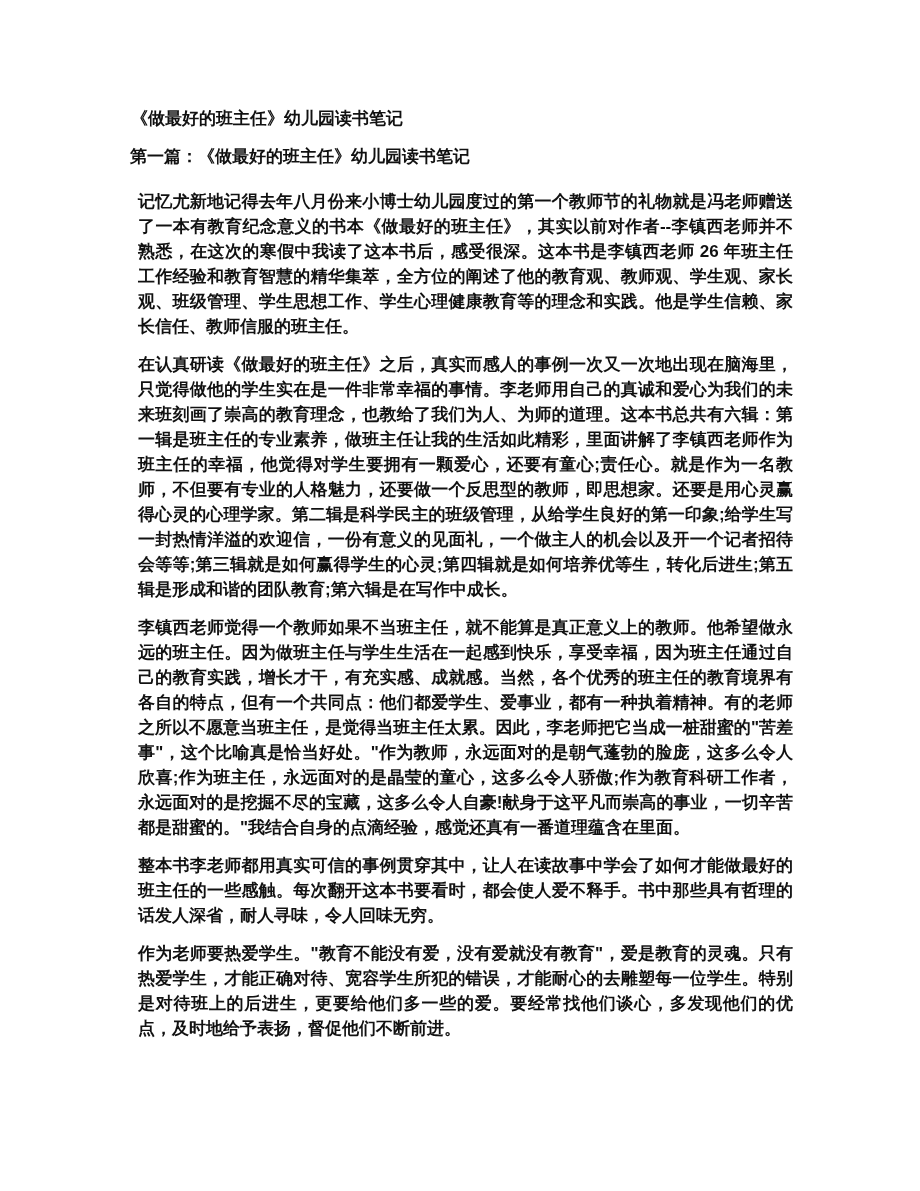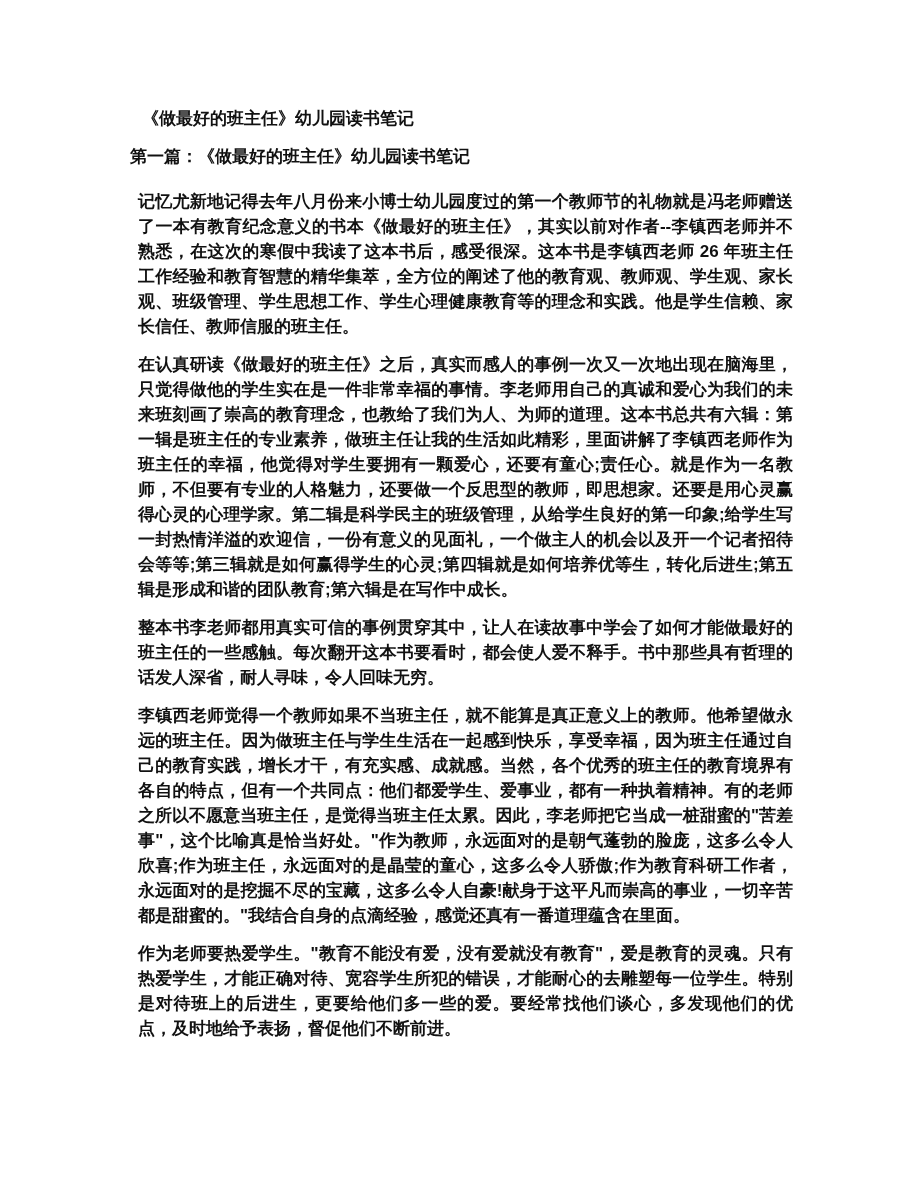--- a/index.html
+++ b/index.html
@@ -19,21 +19,21 @@
     font-size: 17px;
     line-height: 25px;
     font-weight: 600;
     text-align: justify;
     overflow: hidden;
   }
   .doc-title {
     font-size: 17px;
     line-height: 25px;
     font-weight: 600;
-    margin: 0 0 13px 12px;
+    margin: 0 0 13px 1px;
     text-align: left;
   }
   .doc-subtitle {
     font-size: 17px;
     line-height: 25px;
     font-weight: 600;
     margin: 12px 0 20px 0;
     text-align: left;
   }
   .doc-paragraph {
@@ -41,16 +41,16 @@
   }
 </style>
 </head>
 <body>
 
 <div class="page">
   <h1 class="doc-title">《做最好的班主任》幼儿园读书笔记</h1>
   <h2 class="doc-subtitle">第一篇：《做最好的班主任》幼儿园读书笔记</h2>
   <p class="doc-paragraph">记忆尤新地记得去年八月份来小博士幼儿园度过的第一个教师节的礼物就是冯老师赠送了一本有教育纪念意义的书本《做最好的班主任》，其实以前对作者--李镇西老师并不熟悉，在这次的寒假中我读了这本书后，感受很深。这本书是李镇西老师 26 年班主任工作经验和教育智慧的精华集萃，全方位的阐述了他的教育观、教师观、学生观、家长观、班级管理、学生思想工作、学生心理健康教育等的理念和实践。他是学生信赖、家长信任、教师信服的班主任。</p>
   <p class="doc-paragraph">在认真研读《做最好的班主任》之后，真实而感人的事例一次又一次地出现在脑海里，只觉得做他的学生实在是一件非常幸福的事情。李老师用自己的真诚和爱心为我们的未来班刻画了崇高的教育理念，也教给了我们为人、为师的道理。这本书总共有六辑：第一辑是班主任的专业素养，做班主任让我的生活如此精彩，里面讲解了李镇西老师作为班主任的幸福，他觉得对学生要拥有一颗爱心，还要有童心;责任心。就是作为一名教师，不但要有专业的人格魅力，还要做一个反思型的教师，即思想家。还要是用心灵赢得心灵的心理学家。第二辑是科学民主的班级管理，从给学生良好的第一印象;给学生写一封热情洋溢的欢迎信，一份有意义的见面礼，一个做主人的机会以及开一个记者招待会等等;第三辑就是如何赢得学生的心灵;第四辑就是如何培养优等生，转化后进生;第五辑是形成和谐的团队教育;第六辑是在写作中成长。</p>
+  <p class="doc-paragraph">李镇西老师觉得一个教师如果不当班主任，就不能算是真正意义上的教师。他希望做永远的班主任。因为做班主任与学生生活在一起感到快乐，享受幸福，因为班主任通过自己的教育实践，增长才干，有充实感、成就感。当然，各个优秀的班主任的教育境界有各自的特点，但有一个共同点：他们都爱学生、爱事业，都有一种执着精神。有的老师之所以不愿意当班主任，是觉得当班主任太累。因此，李老师把它当成一桩甜蜜的"苦差事"，这个比喻真是恰当好处。"作为教师，永远面对的是朝气蓬勃的脸庞，这多么令人欣喜;作为班主任，永远面对的是晶莹的童心，这多么令人骄傲;作为教育科研工作者，永远面对的是挖掘不尽的宝藏，这多么令人自豪!献身于这平凡而崇高的事业，一切辛苦都是甜蜜的。"我结合自身的点滴经验，感觉还真有一番道理蕴含在里面。</p>
   <p class="doc-paragraph">整本书李老师都用真实可信的事例贯穿其中，让人在读故事中学会了如何才能做最好的班主任的一些感触。每次翻开这本书要看时，都会使人爱不释手。书中那些具有哲理的话发人深省，耐人寻味，令人回味无穷。</p>
-  <p class="doc-paragraph">李镇西老师觉得一个教师如果不当班主任，就不能算是真正意义上的教师。他希望做永远的班主任。因为做班主任与学生生活在一起感到快乐，享受幸福，因为班主任通过自己的教育实践，增长才干，有充实感、成就感。当然，各个优秀的班主任的教育境界有各自的特点，但有一个共同点：他们都爱学生、爱事业，都有一种执着精神。有的老师之所以不愿意当班主任，是觉得当班主任太累。因此，李老师把它当成一桩甜蜜的"苦差事"，这个比喻真是恰当好处。"作为教师，永远面对的是朝气蓬勃的脸庞，这多么令人欣喜;作为班主任，永远面对的是晶莹的童心，这多么令人骄傲;作为教育科研工作者，永远面对的是挖掘不尽的宝藏，这多么令人自豪!献身于这平凡而崇高的事业，一切辛苦都是甜蜜的。"我结合自身的点滴经验，感觉还真有一番道理蕴含在里面。</p>
   <p class="doc-paragraph">作为老师要热爱学生。"教育不能没有爱，没有爱就没有教育"，爱是教育的灵魂。只有热爱学生，才能正确对待、宽容学生所犯的错误，才能耐心的去雕塑每一位学生。特别是对待班上的后进生，更要给他们多一些的爱。要经常找他们谈心，多发现他们的优点，及时地给予表扬，督促他们不断前进。</p>
 </div>
 
 </body></html>

